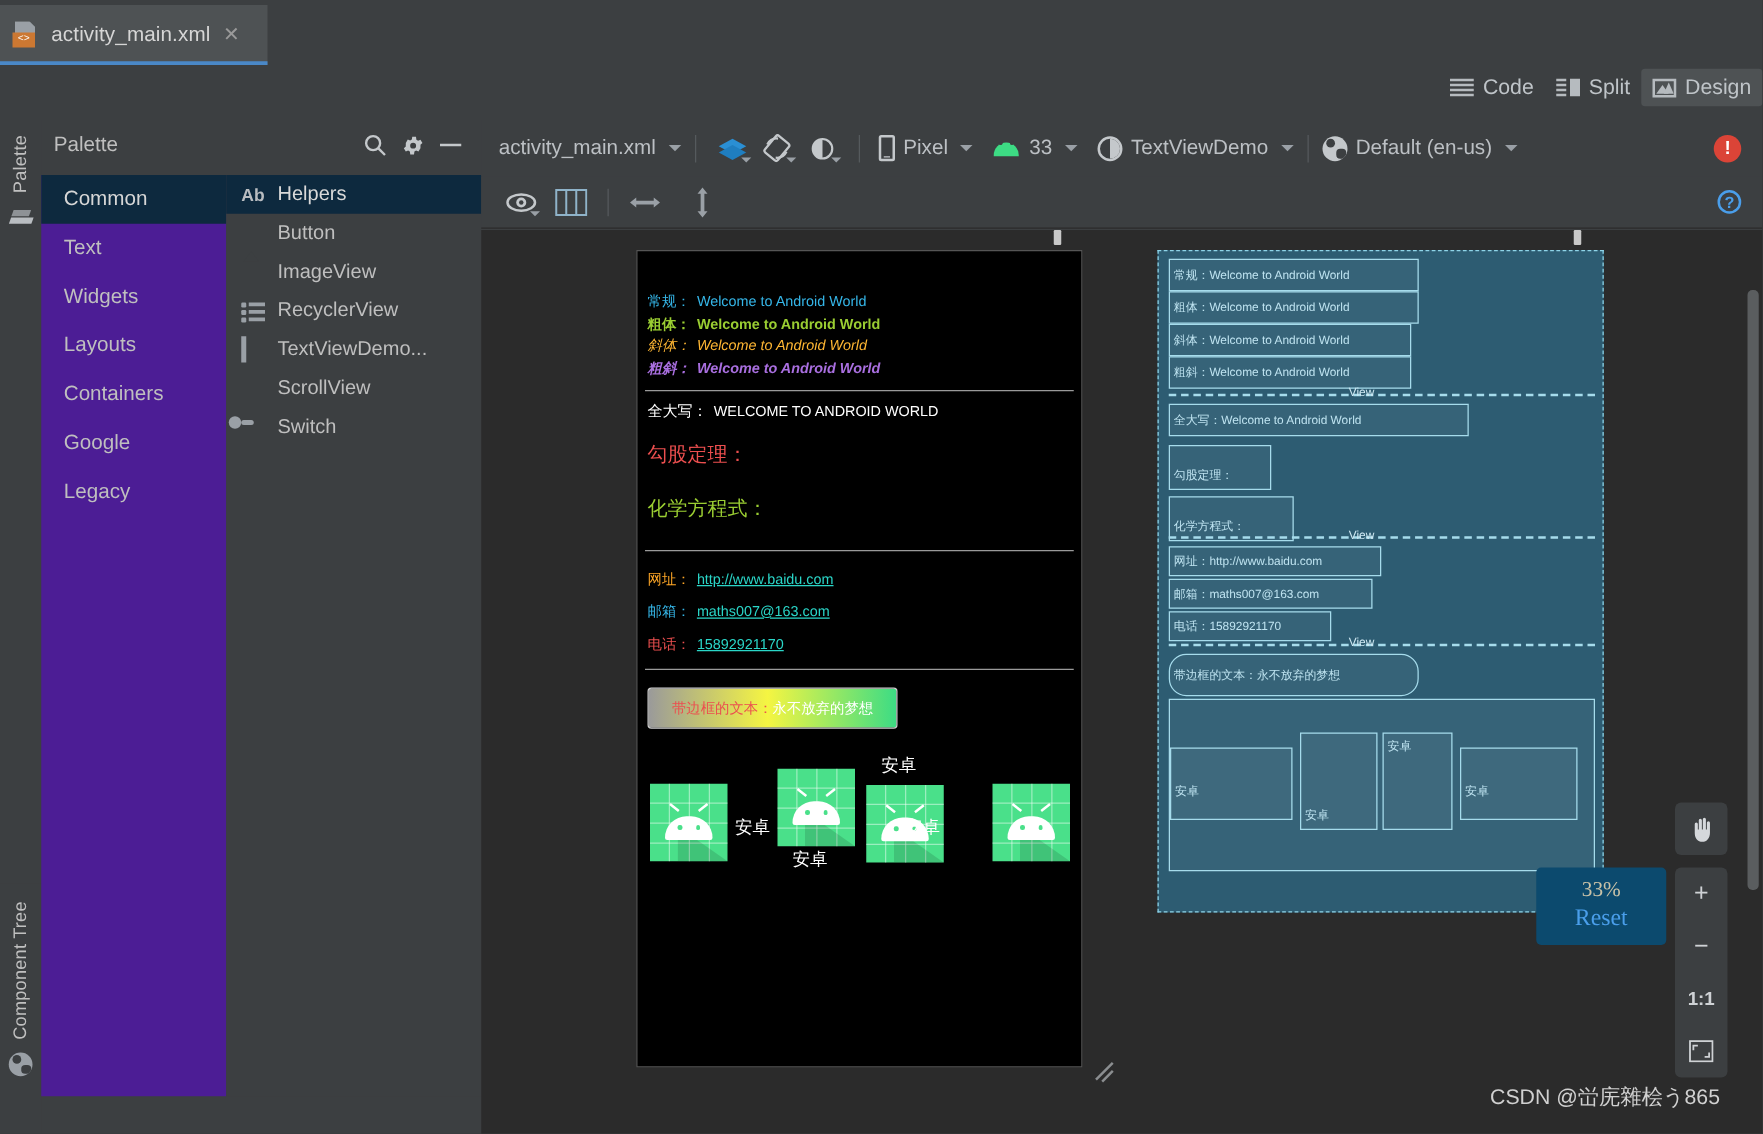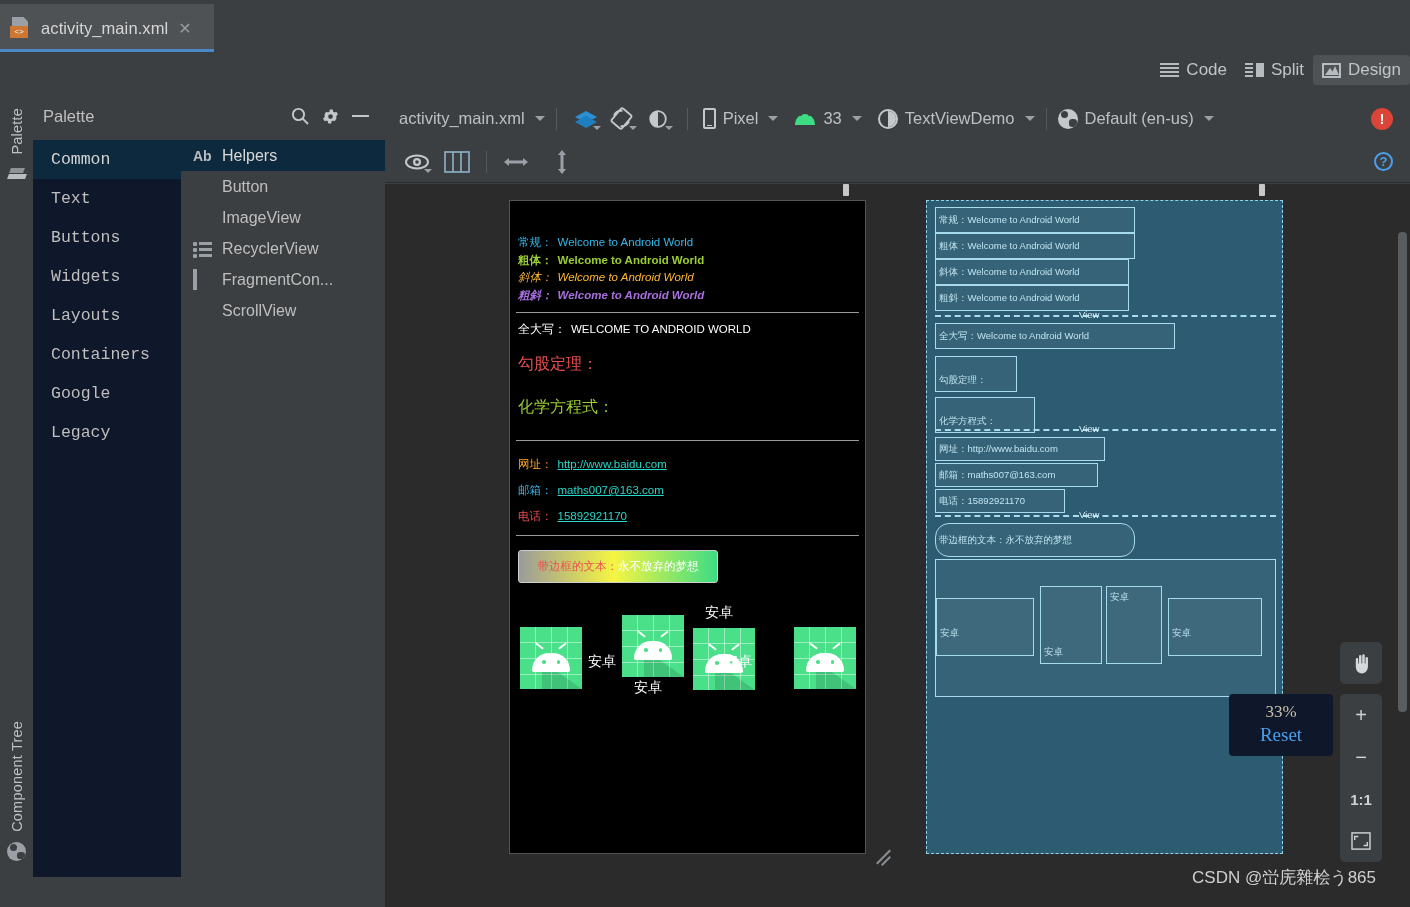--- a/index.html
+++ b/index.html
@@ -70,21 +70,21 @@
 
   
   .palette-header {
     position:absolute; left:33px; top:96px; width:352px; height:40px;
     background:#3c3f41; display:flex; align-items:center; padding:0 10px;
   }
   .palette-title { color:#bfbfbf; font-size:16.5px; flex:1; }
   .phdr-btn { width:30px; height:28px; display:flex; align-items:center; justify-content:center; cursor:pointer; }
 
   .palette-cats {
-    position:absolute; left:33px; top:140px; width:148px; bottom:30px; background:#0f172a;font-family:Liberation Mono, monospace;
+    position:absolute; left:33px; top:140px; width:148px; bottom:30px; background:#4c1d95;
   }
   .cat {
     height:39px; display:flex; align-items:center; padding-left:18px;
     color:#bfbfbf; font-size:16.5px; cursor:pointer;
   }
   .cat.sel { background:#0d293e; color:#d6d6d6; }
 
   .palette-items {
     position:absolute; left:181px; top:140px; width:204px; bottom:30px; background:#3c3f41;
   }
@@ -146,21 +146,21 @@
     position:absolute; background:#2d5c72; border:1px dashed #8fd4e8;
   }
   .bp-box { position:absolute; border:1px solid #a6dcec; color:#bfe4f1; font-size:9.5px;
             display:flex; align-items:center; padding-left:3px; white-space:nowrap;
             background:rgba(255,255,255,.045); }
   .bp-div { position:absolute; height:0; border-top:2px dashed #a6dcec; }
   .bp-viewlbl { position:absolute; color:#cfe9f3; font-size:9.5px; }
 
   
   .zoom-tooltip {
-    position:absolute; background:#0f172a; border-radius:4px; padding:8px 10px 10px;
+    position:absolute; background:#0c4a6e; border-radius:4px; padding:8px 10px 10px;
     text-align:center; width:104px;
   }
   .zoom-pct { color:#c9c2a8; font-size:17px; font-family:"Liberation Serif", serif; }
   .zoom-reset { color:#4a9eea; font-size:19px; font-family:"Liberation Serif", serif; margin-top:2px; cursor:pointer;}
   .zgroup { position:absolute; background:#3c3f41; border-radius:5px; width:42px; }
   .zbtn { height:42px; display:flex; align-items:center; justify-content:center;
           color:#cfd2d5; font-size:20px; cursor:pointer; }
   .zbtn.small { font-size:15px; font-weight:700; }
 
   .scrollbar-v { position:absolute; right:3px; background:#5a5d5f; border-radius:4px; width:9px; }
@@ -264,23 +264,20 @@
   </div>
 
   <div class="palette-cats">
     <div class="cat sel">
         <span>Common</span>
       </div>
     <div class="cat">
         <span>Text</span>
       </div>
     <div class="cat">
-        <span>Buttons</span>
-      </div>
-    <div class="cat">
         <span>Widgets</span>
       </div>
     <div class="cat">
         <span>Layouts</span>
       </div>
     <div class="cat">
         <span>Containers</span>
       </div>
     <div class="cat">
         <span>Google</span>
@@ -309,25 +306,29 @@
           <i class="ico-rv-l" style="top:2px"></i>
         <i class="ico-rv-d" style="top:8px"></i>
           <i class="ico-rv-l" style="top:8px"></i>
         <i class="ico-rv-d" style="top:14px"></i>
           <i class="ico-rv-l" style="top:14px"></i>
       </span>
       <span>RecyclerView</span>
     </div>
     <div class="pitem">
       <span class="pico"><span class="ico-frag"></span></span>
-      <span>FragmentCon...</span>
+      <span>TextViewDemo...</span>
     </div>
     <div class="pitem">
       <span class="pico"><span class="ico-scroll"></span></span>
       <span>ScrollView</span>
+    </div>
+    <div class="pitem">
+      <span class="pico"><span class="ico-sw"><span class="bar"></span><span class="knob"></span></span></span>
+      <span>Switch</span>
     </div>
   </div>
 
   <div class="dt-row1">
     <div class="dd">
       <span>activity_main.xml</span>
         <span class="chev"></span>
     </div>
     <div class="vsep"></div>
     <div class="tbtn">
@@ -559,21 +560,21 @@
         </div>
 
       </div>
     </div>
 
     <div class="resize-grip" style="left:487px;top:660px;">
       <i style="left:2px;top:12px;width:19px;"></i>
       <i style="left:8px;top:16px;width:12px;"></i>
     </div>
 
-    <div class="blueprint" style="left:541px;top:16px;width:357px;height:654px;">
+    <div class="blueprint" style="left:541px;top:16px;width:357px;height:530px;">
 
       <div class="bp-box" style="left:8px;top:6px;width:200px;height:26px;">
           <span>常规：Welcome to Android World</span>
         </div>
       <div class="bp-box" style="left:8px;top:32px;width:200px;height:26px;">
           <span>粗体：Welcome to Android World</span>
         </div>
       <div class="bp-box" style="left:8px;top:58px;width:194px;height:26px;">
           <span>斜体：Welcome to Android World</span>
         </div>

